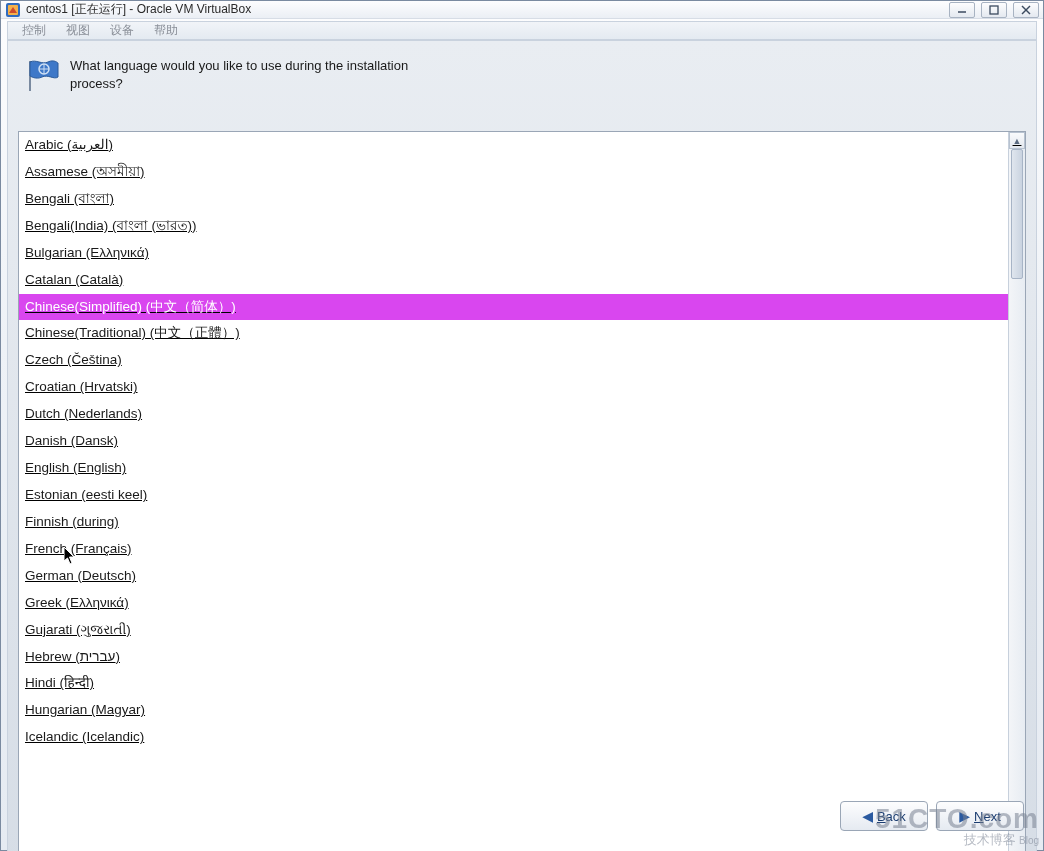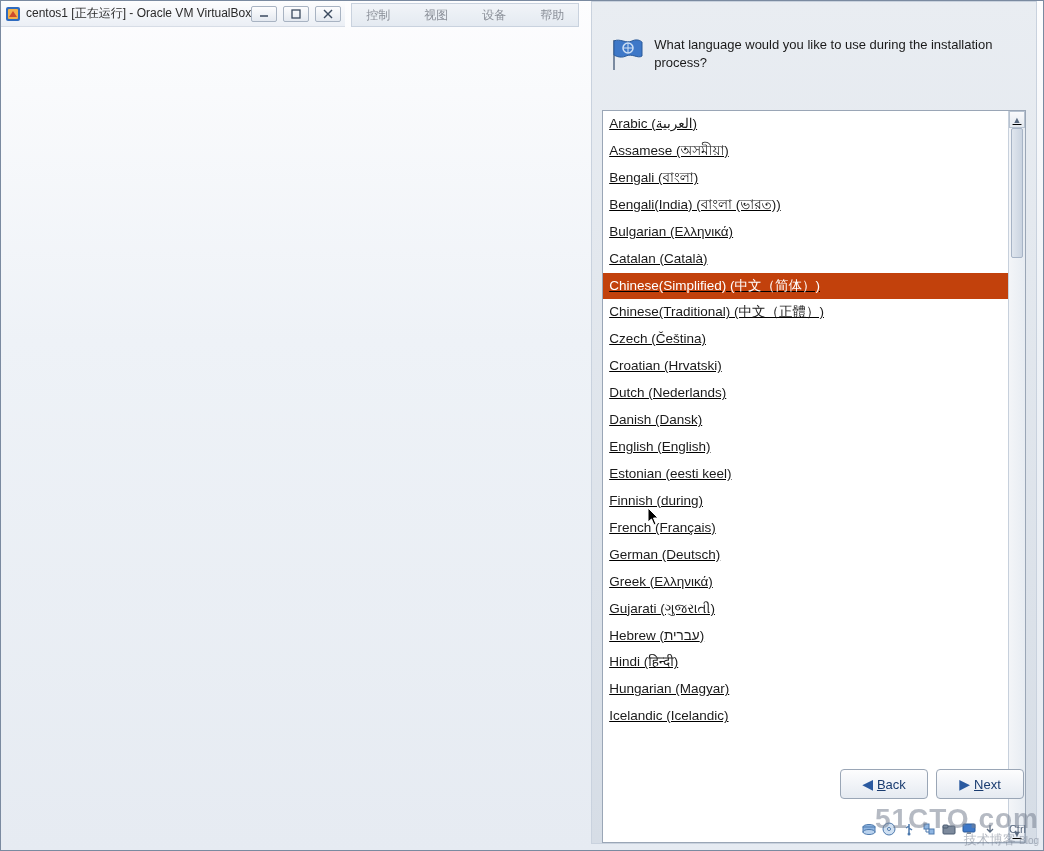--- a/index.html
+++ b/index.html
@@ -11,21 +11,21 @@
     width: 1044px;
     height: 851px;
     overflow: hidden;
   }
   .window {
     position: absolute;
     top: 0; left: 0; right: 0; bottom: 0;
     border: 1px solid #7a8aa0;
     background: linear-gradient(to bottom, #fdfdfe 0%, #eef2f7 40%, #e6ebf2 100%);
     display: flex;
-    flex-direction: row;
+    flex-direction: column;
   }
   
   .titlebar {
     height: 26px;
     background: linear-gradient(to bottom, #fdfdfe, #ebeff5);
     border-bottom: 1px solid #d7dde6;
     display: flex;
     align-items: center;
     padding: 0 4px;
     color: #2a2a2a;
@@ -49,36 +49,35 @@
   
   .menubar {
     height: 24px;
     background: linear-gradient(to bottom,#f1f4f8,#e4eaf1);
     border: 1px solid #c9d2de;
     margin: 2px 6px 0 6px;
     display: flex; align-items: center;
     padding: 0 4px;
     color: #8a8f98;
     font-size: 12px;
-    gap: 14px;
   }
   .menubar .menu-item { padding: 0 10px; }
   
   .content-frame {
     flex: 1;
     margin: 0 6px 6px 6px;
     border: 1px solid #c9d2de;
     background: linear-gradient(to bottom,#e9edf2,#d6dde6);
     display: flex; flex-direction: column;
     position: relative;
   }
   .prompt-row {
     display: flex;
     align-items: flex-start;
-    padding: 34px 16px 10px 16px;
+    padding: 16px 16px 10px 16px;
   }
   .flag-icon {
     width: 36px; height: 36px;
     margin-right: 10px;
   }
   .prompt-text {
     font-size: 13px;
     color: #1a1a1a;
     line-height: 1.35;
     max-width: 360px;
@@ -96,21 +95,21 @@
     overflow: hidden;
     font-size: 13.5px;
     color: #1a1a1a;
   }
   .language-list .lang {
     padding: 3px 6px;
     line-height: 1.55;
     white-space: nowrap;
   }
   .language-list .lang.selected {
-    background: #c2410c;
+    background: #d946ef;
     color: #fff;
   }
   .scrollbar {
     width: 17px;
     background: linear-gradient(to right,#f3f5f8,#e7ecf2);
     border-left: 1px solid #c7d0dc;
     display: flex; flex-direction: column;
   }
   .scroll-btn {
     height: 17px;

